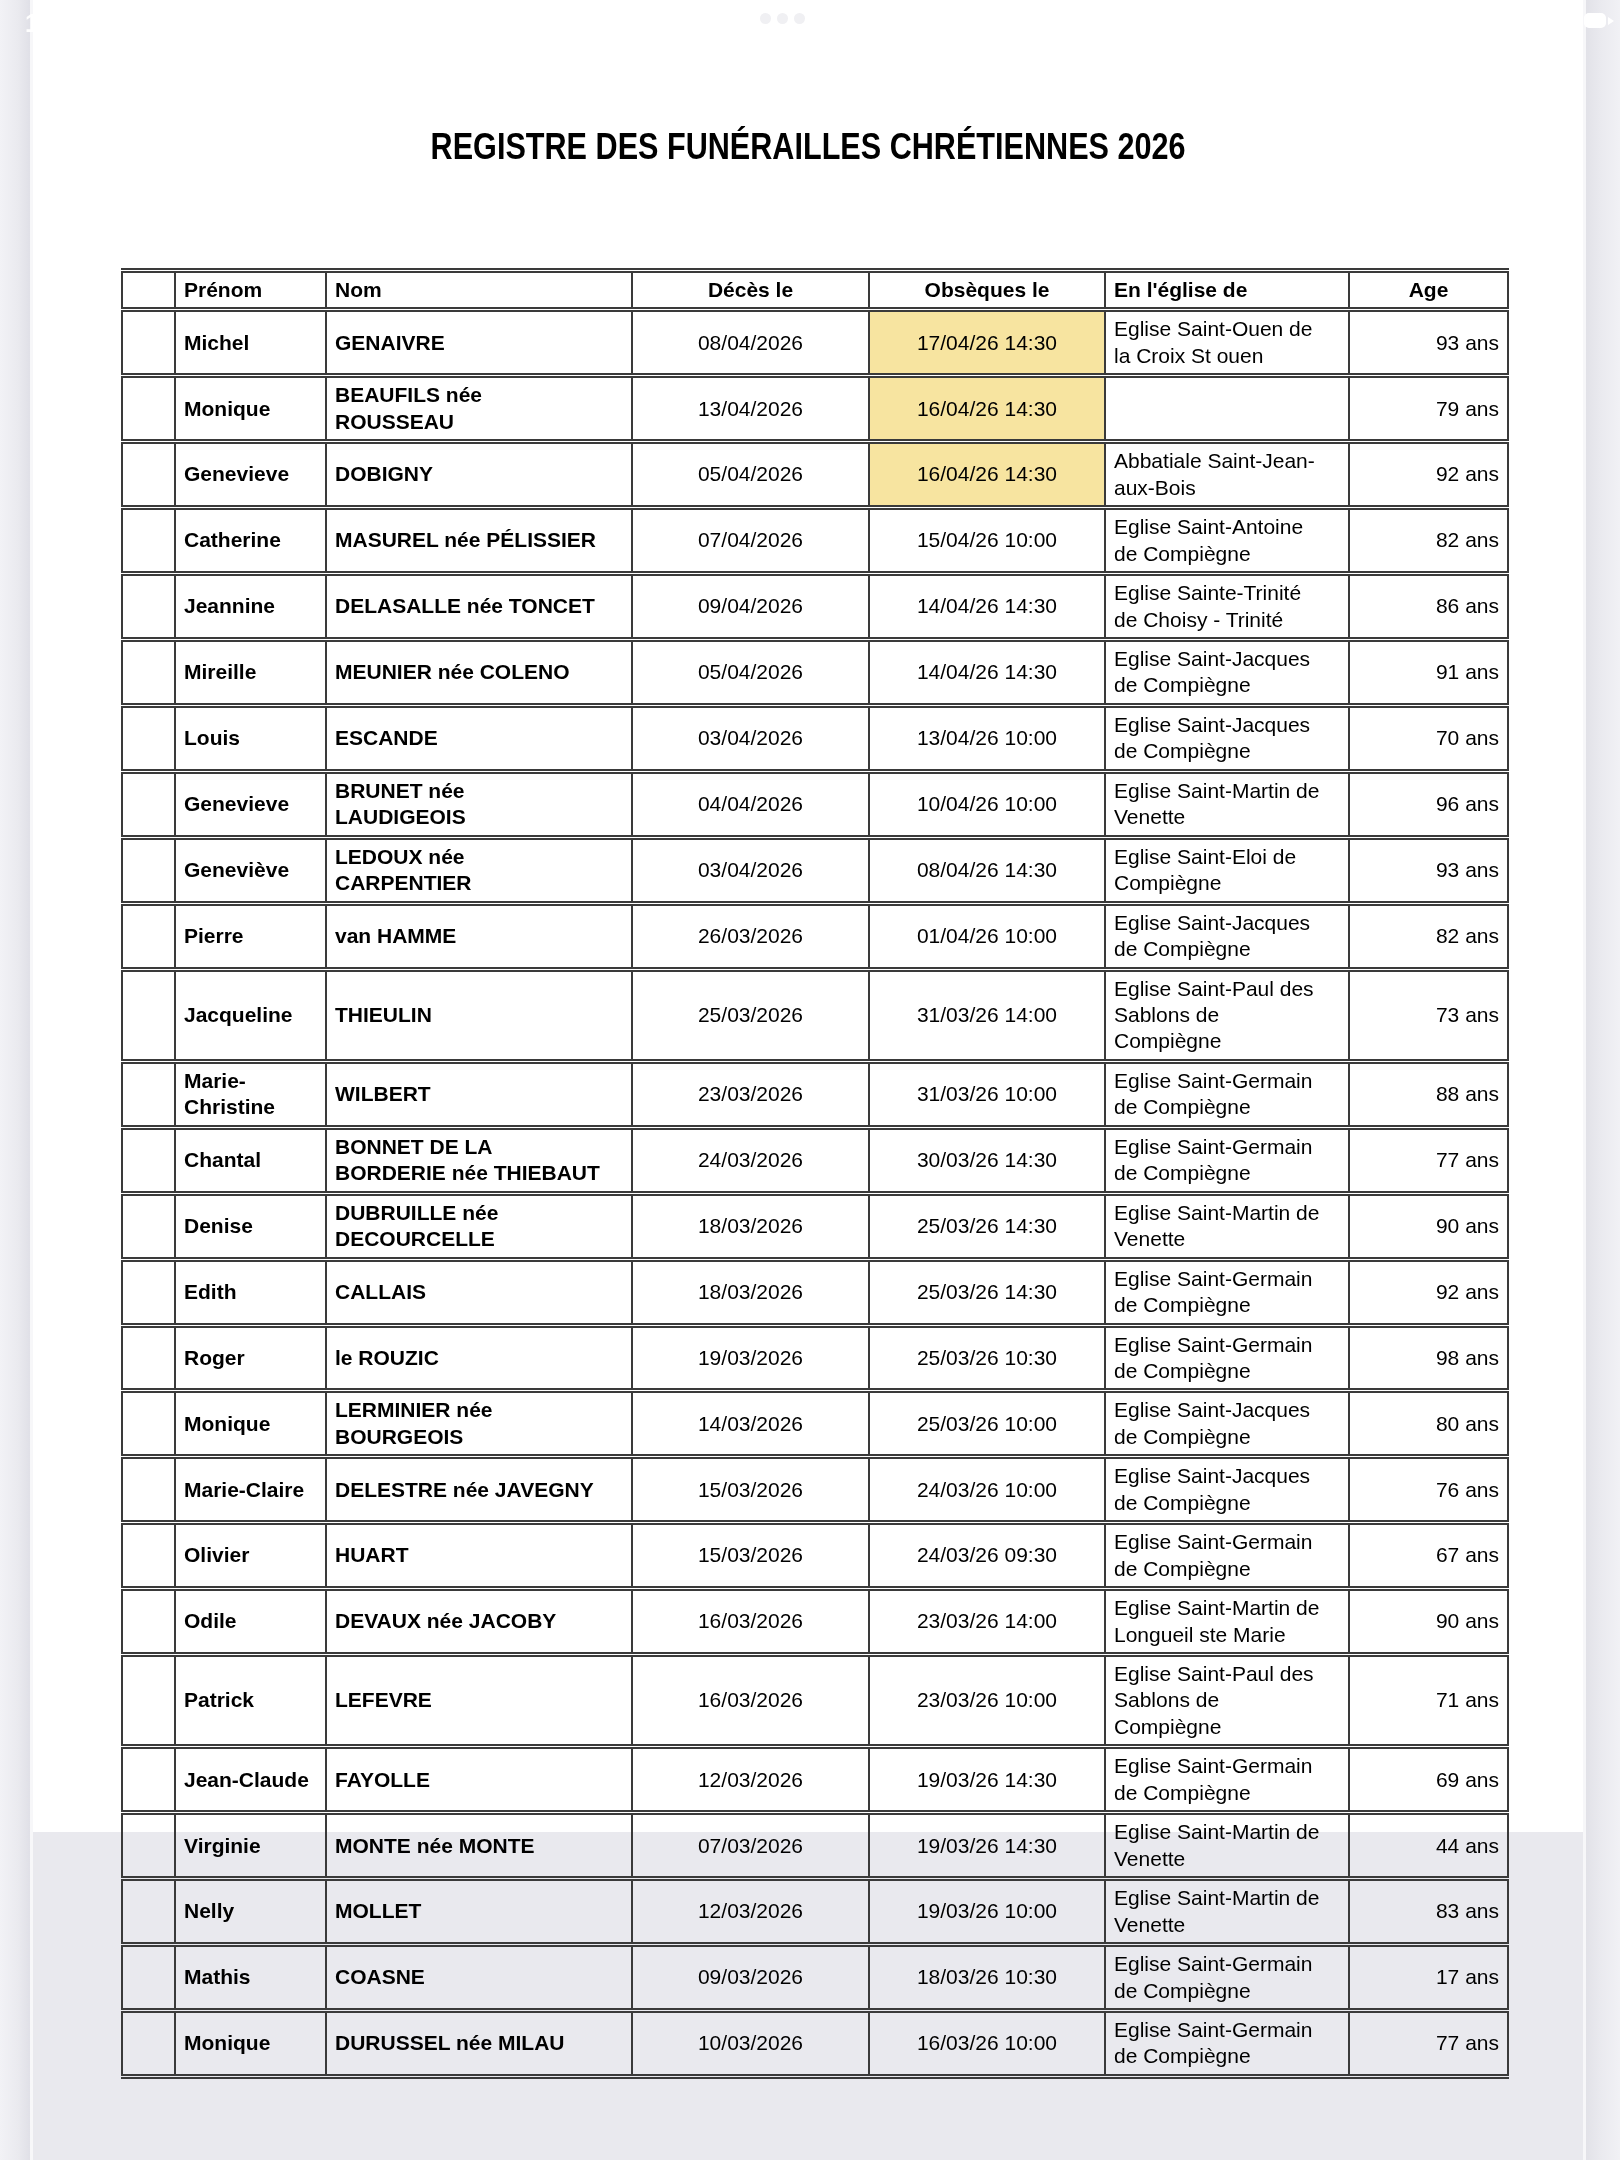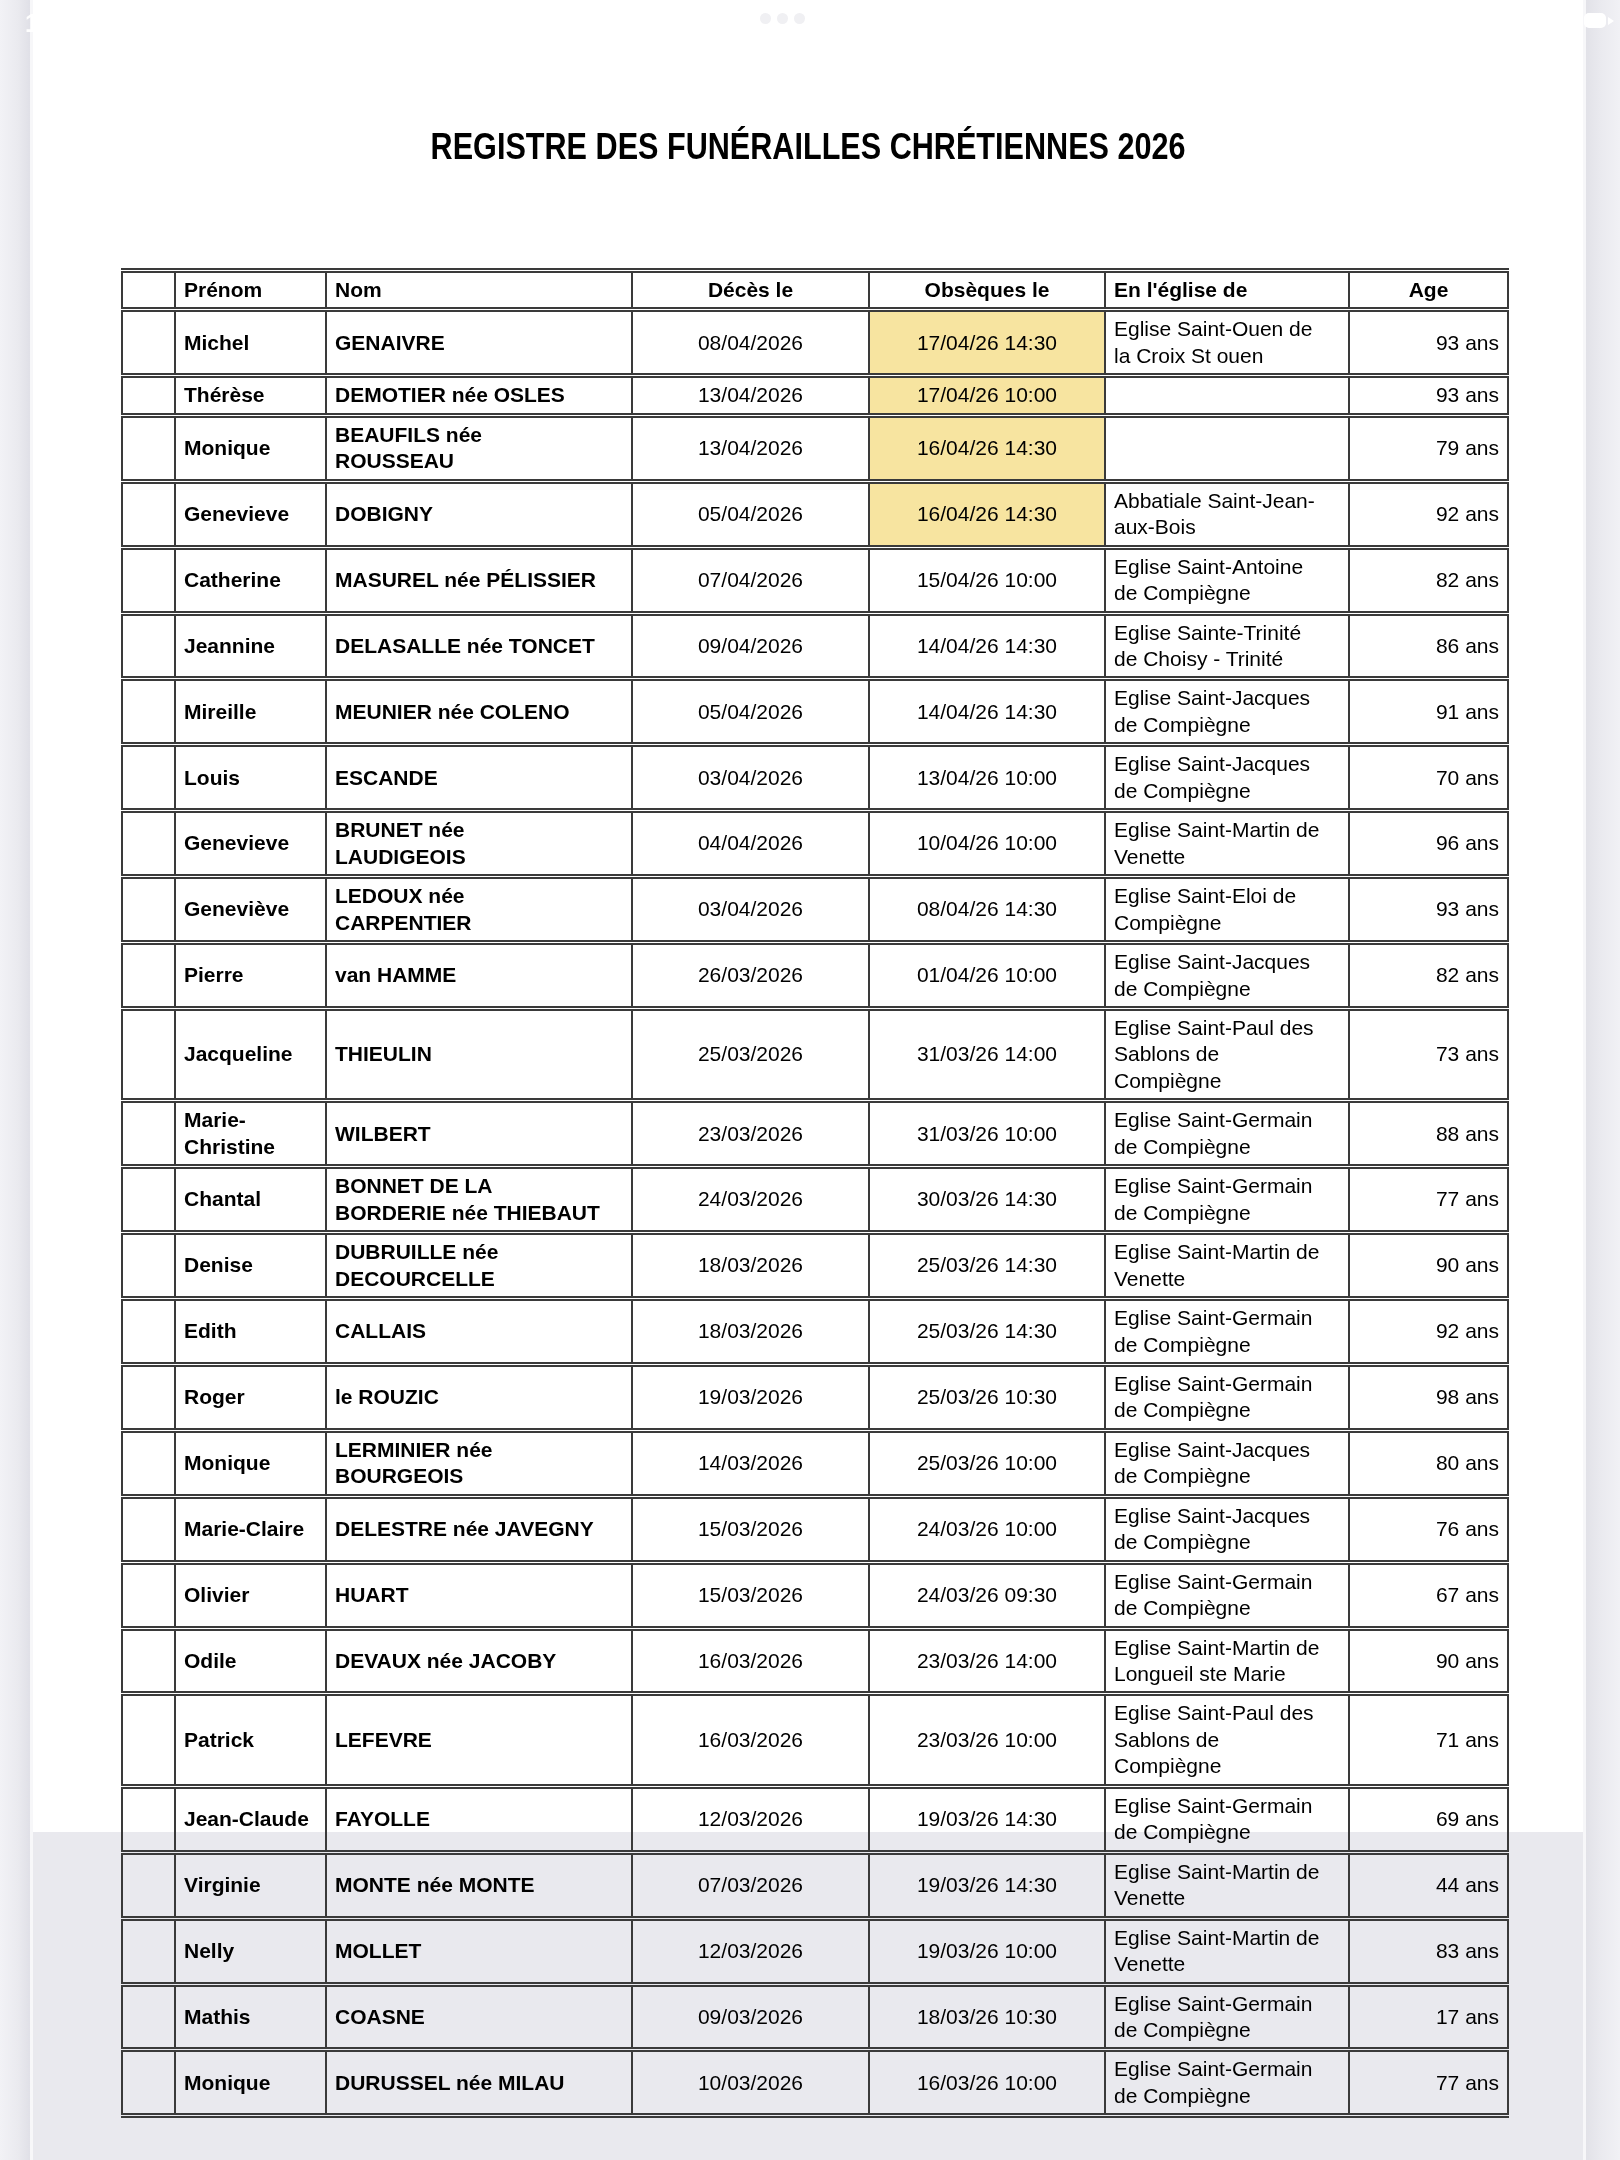--- a/index.html
+++ b/index.html
@@ -117,29 +117,20 @@
             <td class="al c-prenom">Michel</td>
             <td class="al c-nom">GENAIVRE</td>
             <td class="ac c-deces">08/04/2026</td>
             <td class="ac c-obseques" style="background: rgb(247, 228, 160); margin-left: 9px;">17/04/26 14:30</td>
             <td class="al c-eglise">Eglise Saint-Ouen de
 la Croix St ouen</td>
             <td class="ar c-age">93 ans</td>
           </tr>
           <tr>
             <td class="ac c-rownum"></td>
-            <td class="al c-prenom">Thérèse</td>
-            <td class="al c-nom">DEMOTIER née OSLES</td>
-            <td class="ac c-deces">13/04/2026</td>
-            <td class="ac c-obseques" style="background: rgb(247, 228, 160);">17/04/26 10:00</td>
-            <td class="al c-eglise"></td>
-            <td class="ar c-age">93 ans</td>
-          </tr>
-          <tr>
-            <td class="ac c-rownum"></td>
             <td class="al c-prenom">Monique</td>
             <td class="al c-nom">BEAUFILS née
 ROUSSEAU</td>
             <td class="ac c-deces">13/04/2026</td>
             <td class="ac c-obseques" style="background: rgb(247, 228, 160);">16/04/26 14:30</td>
             <td class="al c-eglise"></td>
             <td class="ar c-age">79 ans</td>
           </tr>
           <tr>
             <td class="ac c-rownum"></td>

